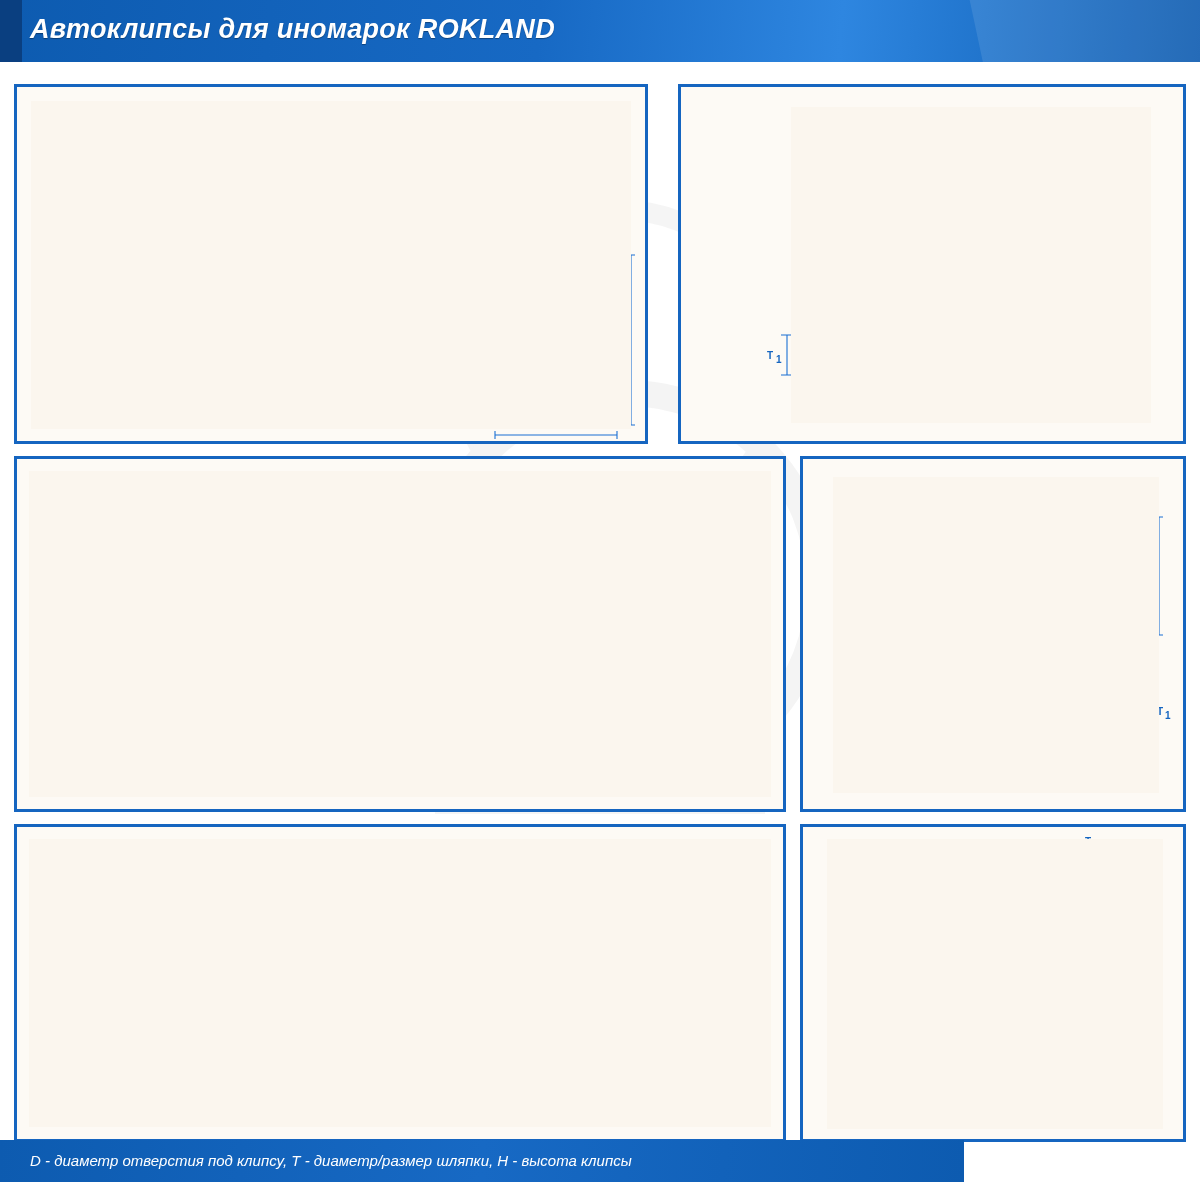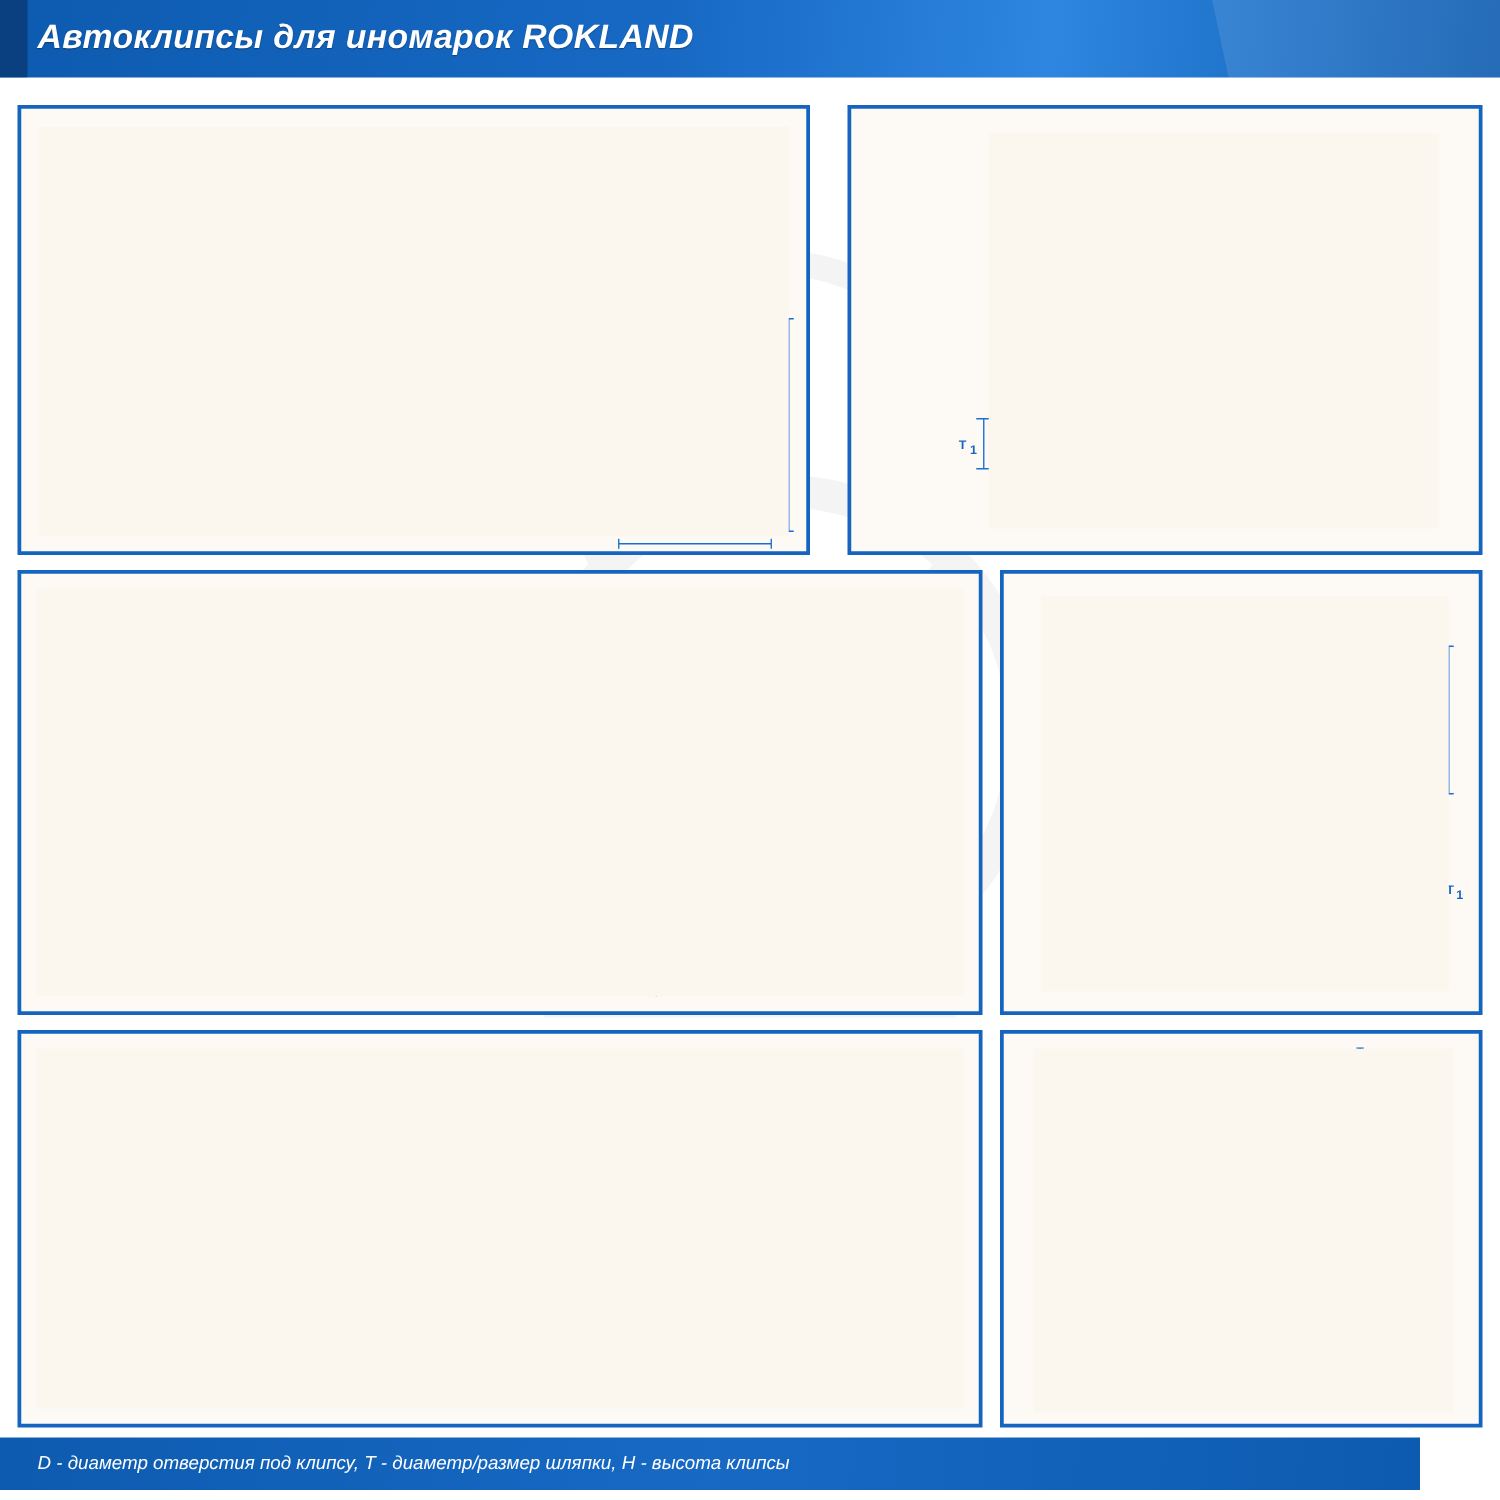--- a/index.html
+++ b/index.html
@@ -32,21 +32,21 @@
     transform:rotate(-12deg);
   }
   .header-title{
     position:absolute;left:30px;top:14px;
     color:#ffffff;font-size:27px;font-weight:bold;font-style:italic;
     letter-spacing:0.3px;white-space:nowrap;
     text-shadow:0 1px 1px rgba(0,0,0,0.35);
   }
   
   .footer{
-    position:absolute;left:0;bottom:8px;width:1136px;height:42px;
+    position:absolute;left:0;bottom:18px;width:964px;height:42px;
     background:linear-gradient(95deg,#0d5bb0 0%,#1769c4 50%,#0d5bb0 100%);
   }
   .footer-text{
     position:absolute;left:30px;top:12px;
     color:#ffffff;font-size:15px;font-style:italic;white-space:nowrap;
   }
   
   .watermark{
     position:absolute;left:600px;top:80px;width:420px;height:1040px;
     transform:translateX(-50%);

